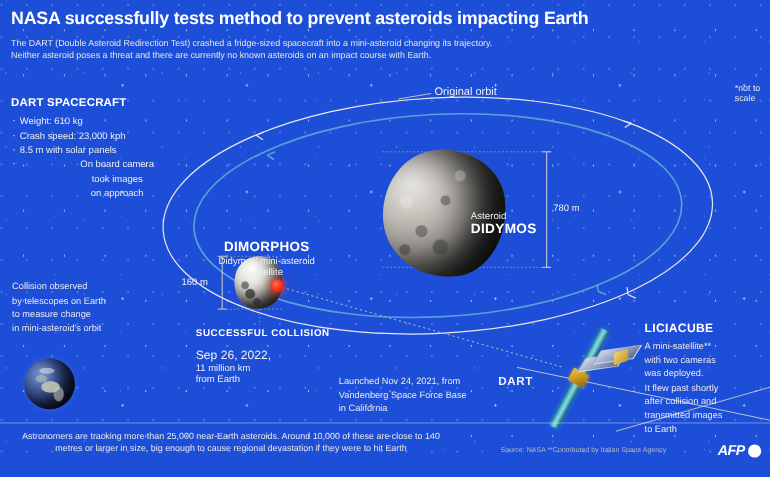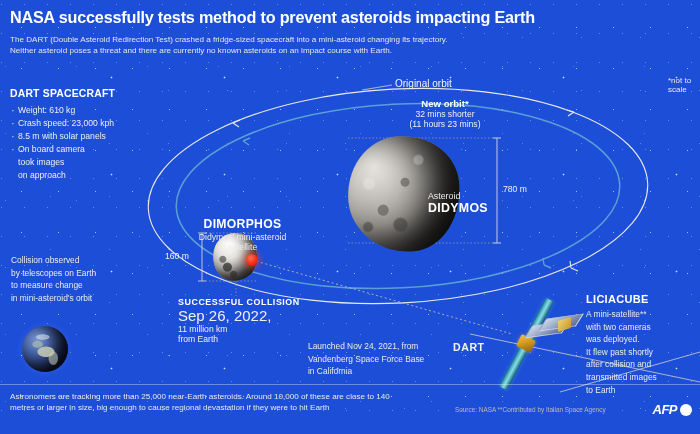--- a/index.html
+++ b/index.html
@@ -162,21 +162,21 @@
   .lbl-b { font-weight:bold; }
   .section-head {
     font-size:10.4px; font-weight:bold; color:#fff; letter-spacing:.2px;
   }
   .smallcaps { font-size:8.9px; letter-spacing:.55px; }
 
   
   .footline { position:absolute; left:0; top:384px; width:700px; height:1px; background:rgba(255,255,255,.35); }
   .footer-text {
     position:absolute; left:10px; top:391px; width:400px;
-    font-size:8.1px; line-height:1.42; color:#e8e8e8;
+    font-size:8.1px; line-height:1.42; color:#e8e8e8;text-align:center;
   }
   .source {
     position:absolute; left:455px; top:406px;
     font-size:6.4px; color:#b9b9b9; white-space:nowrap;
   }
   .afp {
     position:absolute; right:8px; top:402px;
     display:flex; align-items:center; gap:3px;
   }
   .afp-word {
@@ -254,40 +254,35 @@
 
   <div class="blk" style="left:10px; top:88px; width:185px;">
     <div class="section-head">
       <span>DART</span>
       <span class="sm">SPACECRAFT</span>
     </div>
     <div style="margin-top:5px;">
       <div class="li">Weight: 610 kg</div>
       <div class="li">Crash speed: 23,000 kph</div>
       <div class="li">8.5 m with solar panels</div>
-      <div class="li" style="white-space:pre-line;">On board camera
+      <div class="li" style="white-space:pre-line;text-align:center;">On board camera
 took images
 on approach</div>
     </div>
   </div>
 
   <div class="blk body-t" style="left:11px; top:254px; width:170px; white-space:pre-line;">Collision observed
 by telescopes on Earth
 to measure change
 in mini-asteroid's orbit</div>
 
   <div class="earth"></div>
 
   <div class="lbl" style="left:395px; top:78px; font-size:10px;">Original orbit</div>
 
-  <div class="blk" style="left:385px; top:98px; text-align:center; width:120px;">
-    <div class="lbl-b" style="font-size:9.6px; color:#fff;">New orbit*</div>
-    <div style="font-size:8.6px; color:#efefef;">32 mins shorter</div>
-    <div style="font-size:8.6px; color:#efefef;">(11 hours 23 mins)</div>
-  </div>
 
   <div class="nts">*not to scale</div>
 
   <div class="didymos"></div>
   <div class="blk" style="left:428px; top:158px; text-align:left;margin-top:33px;">
     <div style="font-size:8.8px; color:#efefef;">Asteroid</div>
     <div style="font-size:12.4px; font-weight:bold; color:#fff; letter-spacing:.3px;">DIDYMOS</div>
   </div>
   <div class="lbl" style="left:503px; top:184px;">780 m</div>
 
@@ -296,21 +291,21 @@
 
   <div class="blk" style="left:175px; top:182px; width:135px; text-align:center;">
     <div style="font-size:12.2px; font-weight:bold; color:#fff; letter-spacing:.3px;margin-top:35px;">DIMORPHOS</div>
     <div style="font-size:8.7px; color:#ececec; margin-top:1px;">Didymos' mini-asteroid</div>
     <div style="font-size:8.7px; color:#ececec;">satellite</div>
   </div>
   <div class="lbl" style="left:165px; top:251px;">160 m</div>
 
   <div class="blk" style="left:178px; top:297px; width:160px; text-align:left;">
     <div class="smallcaps" style="font-weight:bold; color:#fff;">SUCCESSFUL COLLISION</div>
-    <div style="font-size:15px; color:#efefef; margin-top:0;">Sep 26, 2022,</div>
+    <div style="font-size:11px; color:#efefef; margin-top:10px;">Sep 26, 2022,</div>
     <div style="font-size:8.6px; color:#efefef;">11 million km</div>
     <div style="font-size:8.6px; color:#efefef;">from Earth</div>
   </div>
 
   <div class="blk body-t" style="left:308px; top:340px; width:150px;">
     <div>Launched Nov 24, 2021, from</div>
     <div>Vandenberg Space Force Base</div>
     <div>in California</div>
   </div>
 

